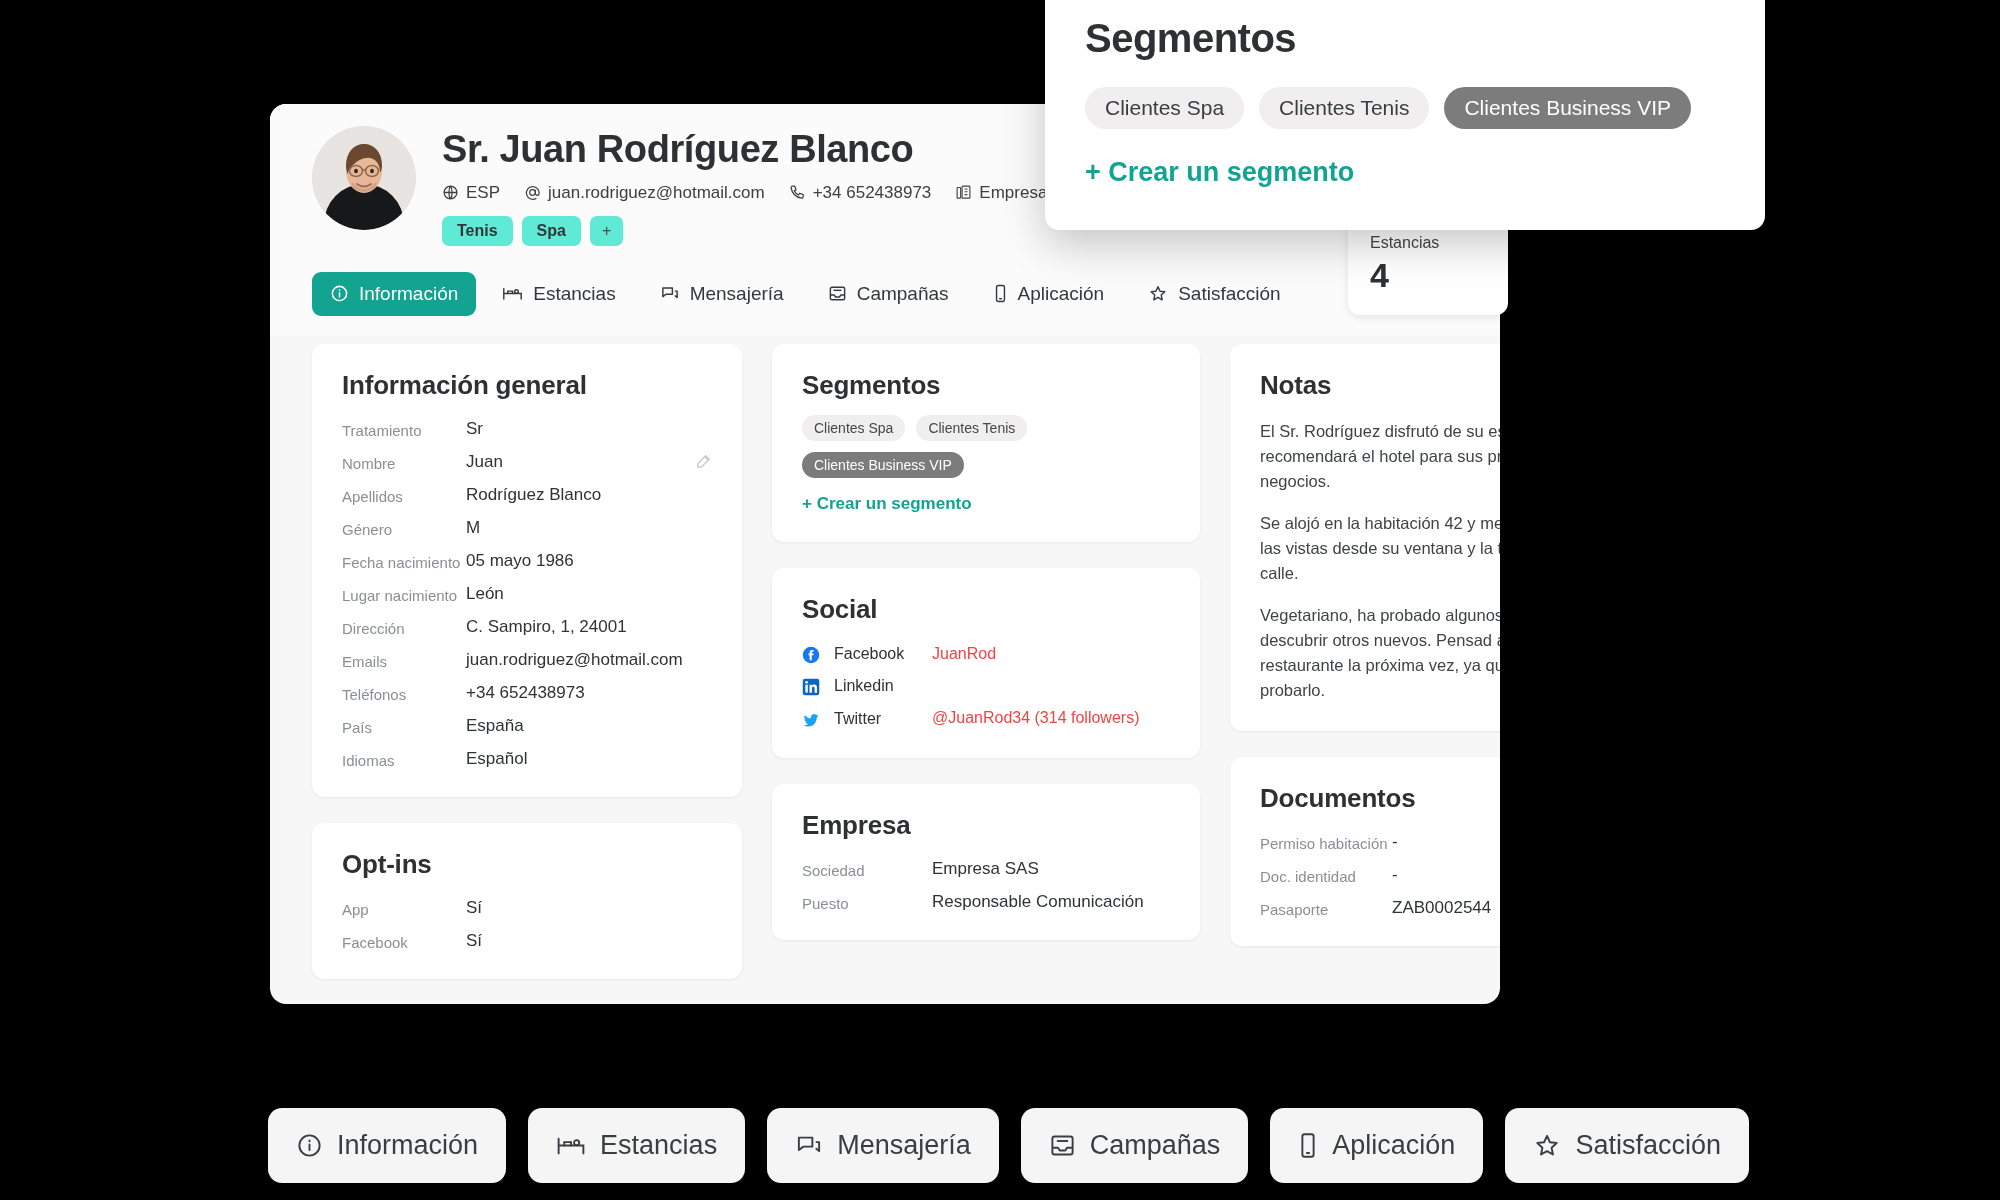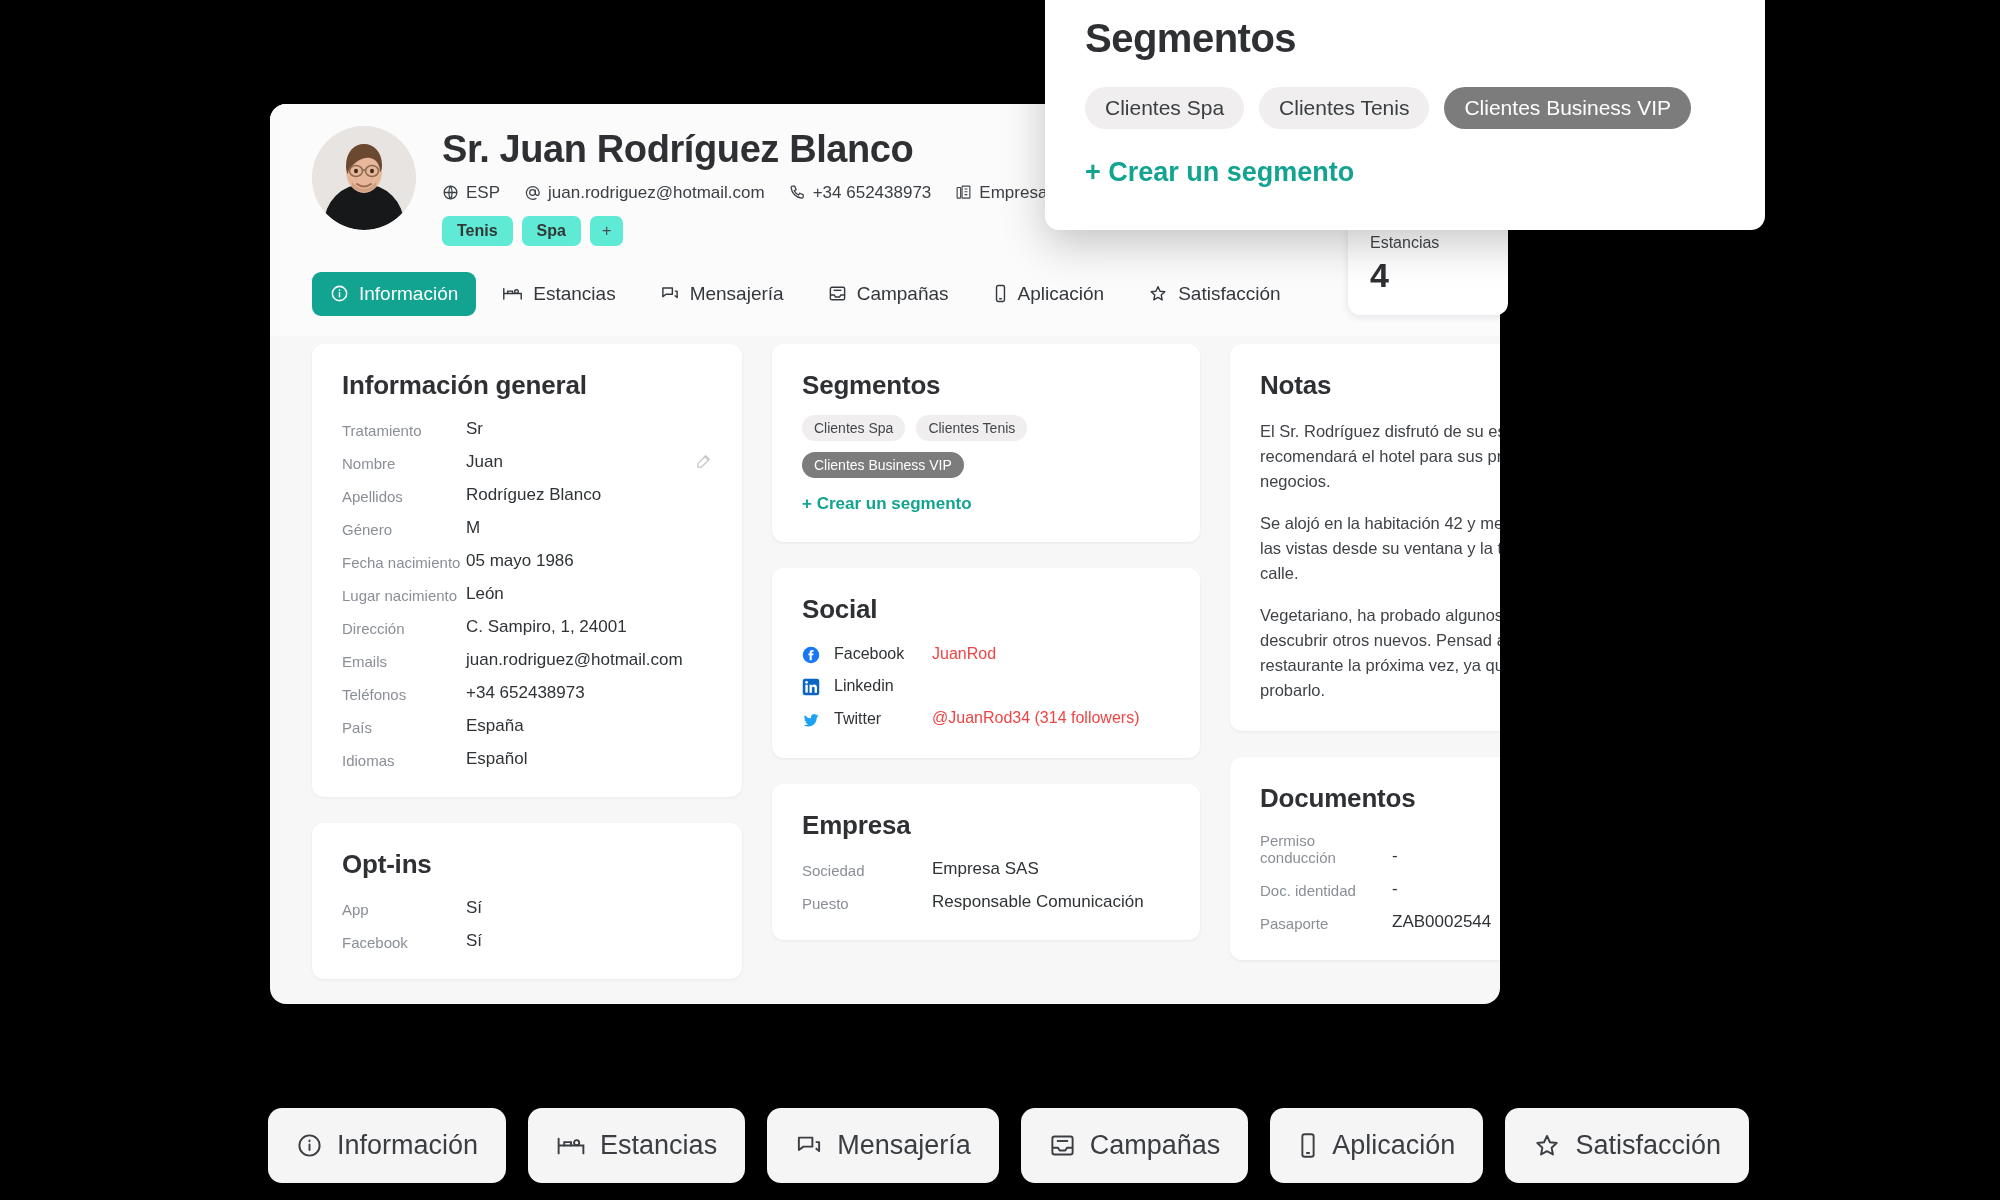--- a/index.html
+++ b/index.html
@@ -453,21 +453,21 @@
         <div class="card notes-card">
           <div class="card-title">Notas</div>
           <p class="notes-p">El Sr. Rodríguez disfrutó de su estancia con nosotros y recomendará el hotel para sus próximos seminarios de negocios.</p>
           <p class="notes-p">Se alojó en la habitación 42 y mencionó que le encantaban las vistas desde su ventana y la tranquilidad, a pesar de la calle.</p>
           <p class="notes-p">Vegetariano, ha probado algunos platos y está abierto a descubrir otros nuevos. Pensad a recomendarle el restaurante la próxima vez, ya que no ha tenido ocasión de probarlo.</p>
         </div>
 
         <div class="card">
           <div class="card-title">Documentos</div>
           <div class="kv kv3">
-            <span class="k">Permiso conducción</span>
+            <span class="k">Permiso habitación</span>
             <span class="v">-</span>
           </div>
           <div class="kv kv3">
             <span class="k">Doc. identidad</span>
             <span class="v">-</span>
           </div>
           <div class="kv kv3">
             <span class="k">Pasaporte</span>
             <span class="v">ZAB0002544</span>
           </div>

